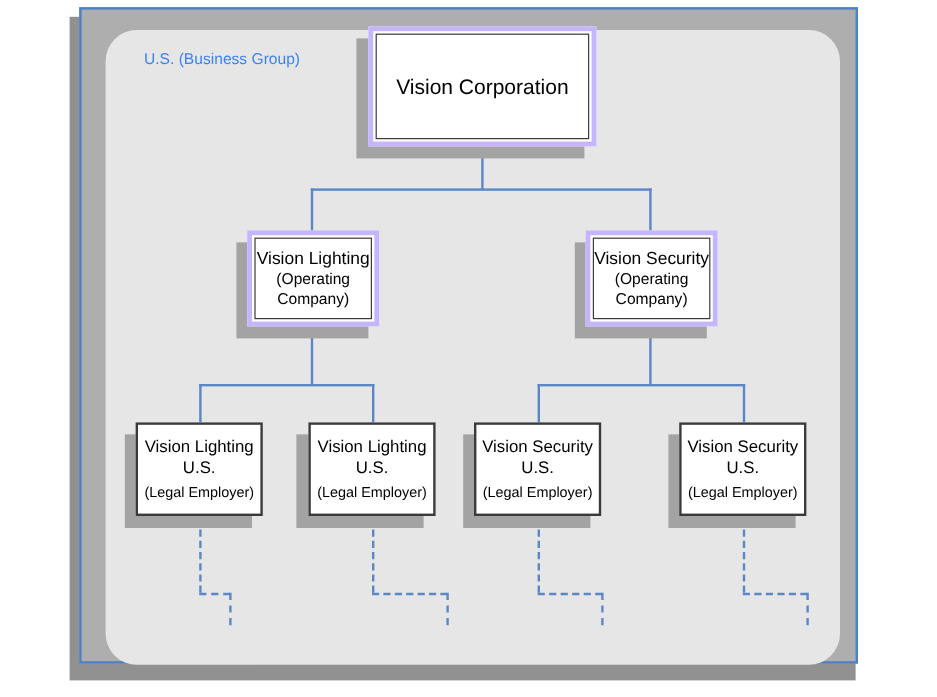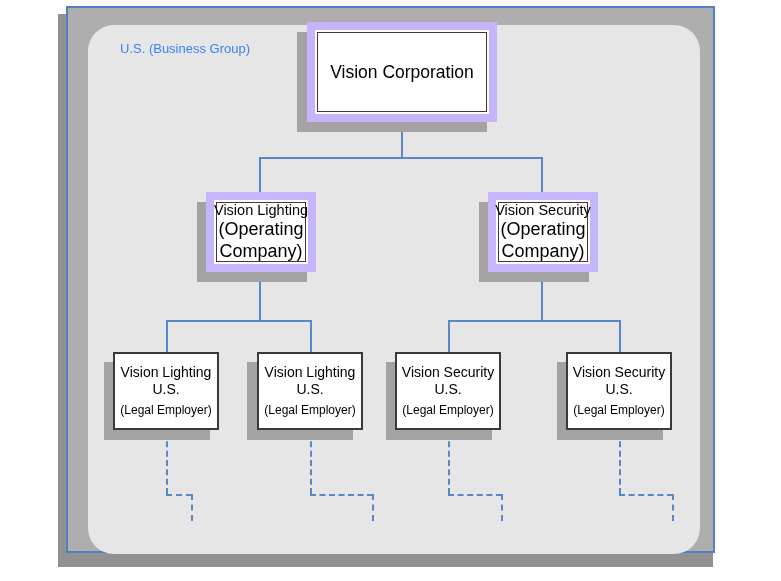--- a/index.html
+++ b/index.html
@@ -91,21 +91,21 @@
     display: flex;
     flex-direction: column;
     align-items: center;
     justify-content: center;
     text-align: center;
     color: #000000;
     line-height: 1.18;
   }
   
   .node.double {
-    border: 8px solid #c4b5fd;
+    border: 4px solid #c4b5fd;
     padding: 2px;
   }
   .node.double > .node-inner {
     border: 1px solid #3a3a3a;
     width: 100%;
     height: 100%;
     display: flex;
     flex-direction: column;
     align-items: center;
     justify-content: center;
@@ -122,21 +122,21 @@
     flex-direction: column;
     align-items: center;
     justify-content: center;
     box-sizing: border-box;
   }
 
   .title-lg { font-size: 17.5px; white-space: nowrap; }
   .sub-lg   { font-size: 13.5px; white-space: nowrap; }
 
   .title-md { font-size: 14.5px; white-space: nowrap; }
-  .sub-md   { font-size: 18px; }
+  .sub-md   { font-size: 13px; }
 
   .title-sm { font-size: 14px; white-space: nowrap; }
   .sub-sm   { font-size: 12px; white-space: nowrap; margin-top: 6px; }
 </style>
 </head>
 <body>
 
 <div id="canvas">
 
   <div class="frame-shadow"></div>

